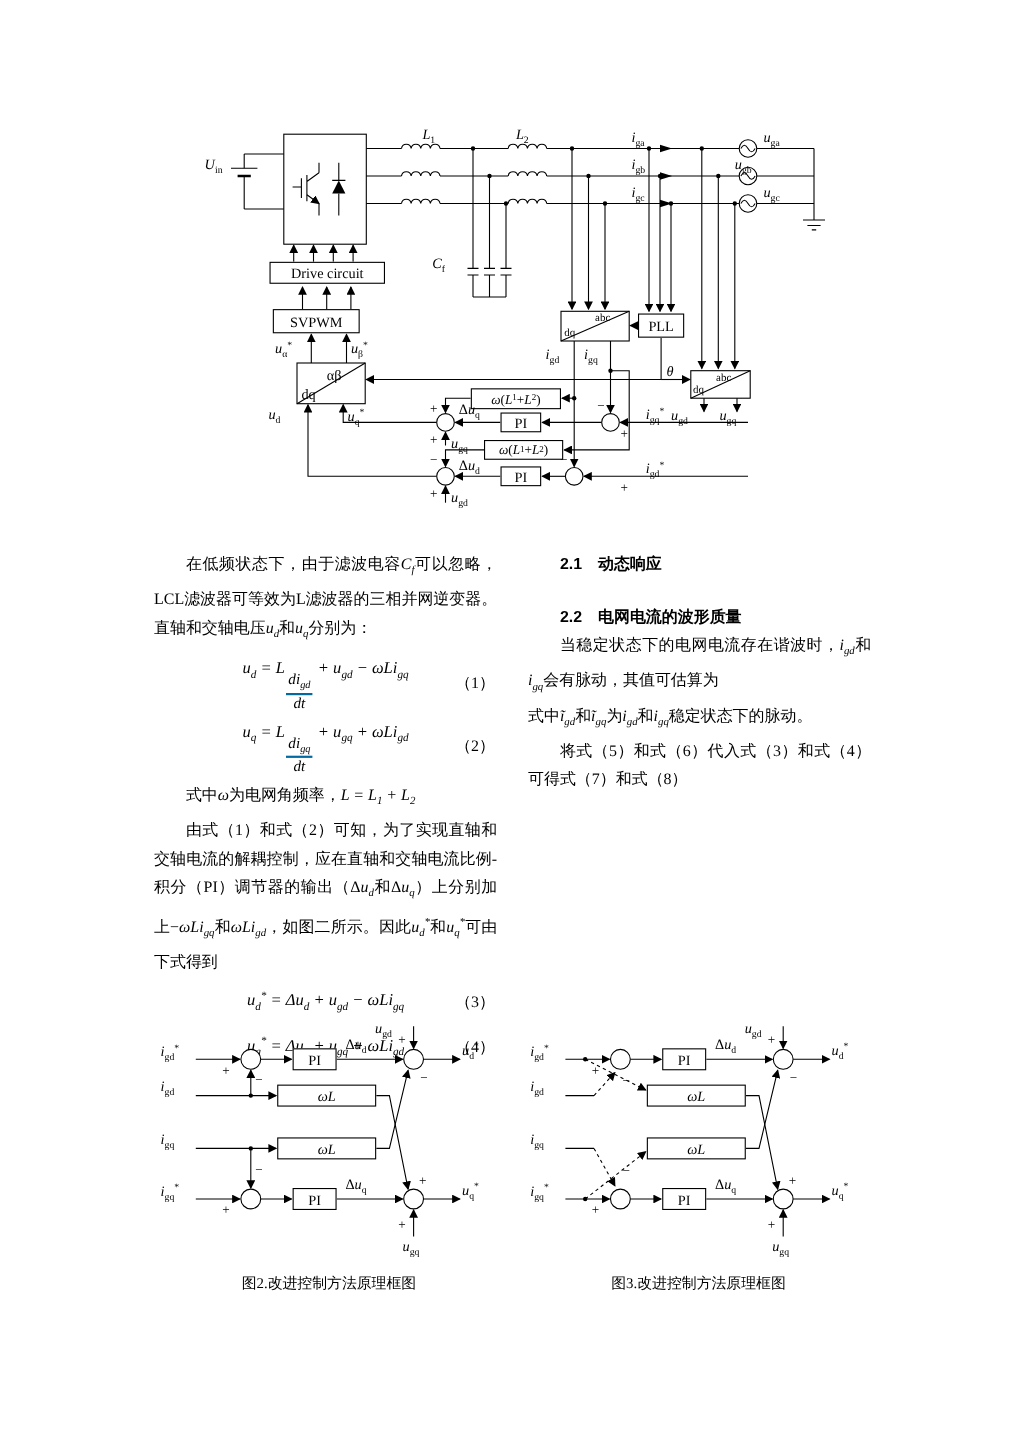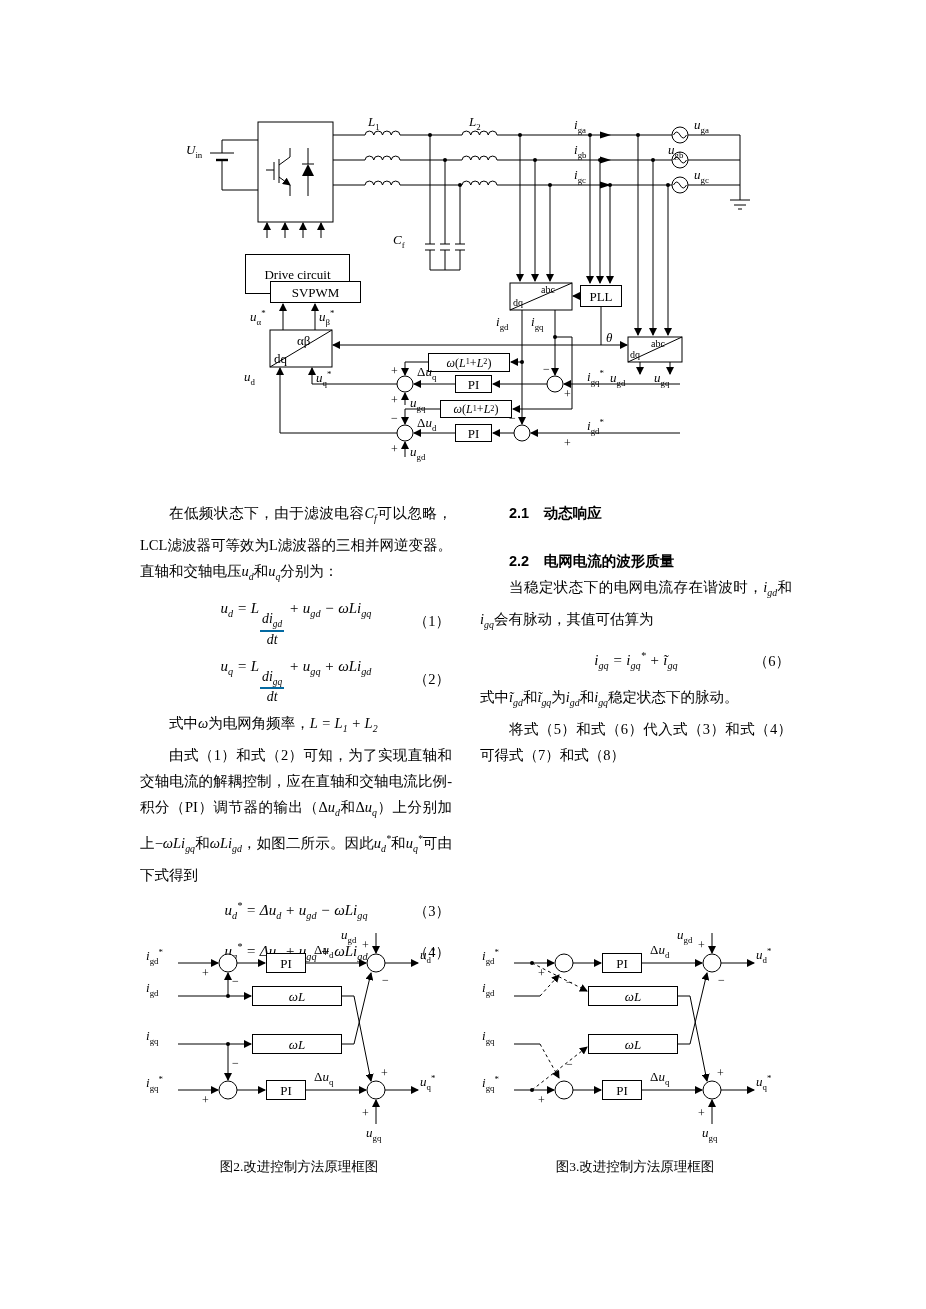--- a/index.html
+++ b/index.html
@@ -147,30 +147,30 @@
           <circle class="dot" cx="460" cy="48" r="2"></circle>
           <circle class="dot" cx="470" cy="73" r="2"></circle>
         <circle class="dot" cx="498" cy="23" r="2"></circle>
           <circle class="dot" cx="513" cy="48" r="2"></circle>
           <circle class="dot" cx="528" cy="73" r="2"></circle>
         <circle class="dot" cx="382" cy="250" r="2"></circle>
           <circle class="dot" cx="415" cy="225" r="2"></circle>
       </g>
     </svg>
 
-    <div class="bx" style="left:105px;top:142px;width:105px;height:40px">Drive circuit</div>
-    <div class="bx" style="left:130px;top:169px;width:91px;height:22px">SVPWM</div>
+    <div class="bx" style="left:105px;top:126px;width:105px;height:20px">Drive circuit</div>
+    <div class="bx" style="left:108px;top:169px;width:79px;height:22px">SVPWM</div>
     <div class="bx" style="left:440px;top:173px;width:42px;height:22px">PLL</div>
     <div class="bx fs12" style="left:288px;top:241px;width:82px;height:19px"><i>ω</i>(<i>L</i><sub>1</sub>+<i>L</i><sub>2</sub>)</div>
     <div class="bx fs12" style="left:300px;top:288px;width:72px;height:18px"><i>ω</i>(<i>L</i><sub>1</sub>+<i>L</i><sub>2</sub>)</div>
     <div class="bx" style="left:315px;top:263px;width:37px;height:18px">PI</div>
     <div class="bx" style="left:315px;top:312px;width:37px;height:18px">PI</div>
 
     <span class="lb" style="left:46px;top:31px"><i>U</i><sub>in</sub></span>
-    <span class="lb" style="left:228px;top:3px"><i>L</i><sub>1</sub></span>
+    <span class="lb" style="left:244px;top:3px"><i>L</i><sub>1</sub></span>
     <span class="lb" style="left:329px;top:3px"><i>L</i><sub>2</sub></span>
     <span class="lb" style="left:253px;top:121px"><i>C</i><sub>f</sub></span>
     <span class="lb" style="left:434px;top:6px"><i>i</i><sub>ga</sub></span>
     <span class="lb" style="left:434px;top:31px"><i>i</i><sub>gb</sub></span>
     <span class="lb" style="left:434px;top:56px"><i>i</i><sub>gc</sub></span>
     <span class="lb" style="left:554px;top:6px"><i>u</i><sub>ga</sub></span>
     <span class="lb" style="left:528px;top:31px"><i>u</i><sub>gb</sub></span>
     <span class="lb" style="left:554px;top:56px"><i>u</i><sub>gc</sub></span>
     <span class="lb sm" style="left:401px;top:173px">abc</span>
     <span class="lb sm" style="left:373px;top:186px">dq</span>
@@ -229,24 +229,20 @@
     <div class="eqrow">
       <span class="math"><i>u<sub>q</sub><sup>*</sup> = Δu<sub>q</sub> + u<sub>gq</sub> + ωLi<sub>gd</sub></i></span>
       <span class="eqnum">（4）</span>
     </div>
   </div>
 
   <div class="col" style="left:480px;top:500px;width:312px">
     <p class="h">2.1　动态响应</p>
     <p class="h" style="margin-top:22px">2.2　电网电流的波形质量</p>
     <p>当稳定状态下的电网电流存在谐波时，<i>i<sub>gd</sub></i>和<i>i<sub>gq</sub></i>会有脉动，其值可估算为</p>
-    <div class="eqrow">
-      <span class="math"><i>i<sub>gq</sub> = i<sub>gq</sub><sup>*</sup> + ĩ<sub>gq</sub></i></span>
-      <span class="eqnum">（6）</span>
-    </div>
     <p class="ni">式中<i>ĩ<sub>gd</sub></i>和<i>ĩ<sub>gq</sub></i>为<i>i<sub>gd</sub></i>和<i>i<sub>gq</sub></i>稳定状态下的脉动。</p>
     <p>将式（5）和式（6）代入式（3）和式（4）可得式（7）和式（8）</p>
   </div>
 
   <div class="fig" id="f2" style="left:144px;top:928px;width:310px;height:256px">
     <svg width="310" height="225">
       <defs>
         <marker id="a2" markerWidth="8" markerHeight="8" refX="7" refY="4" orient="auto">
             <path d="M0,0L8,4L0,8Z" class="fil"></path>
           </marker>

